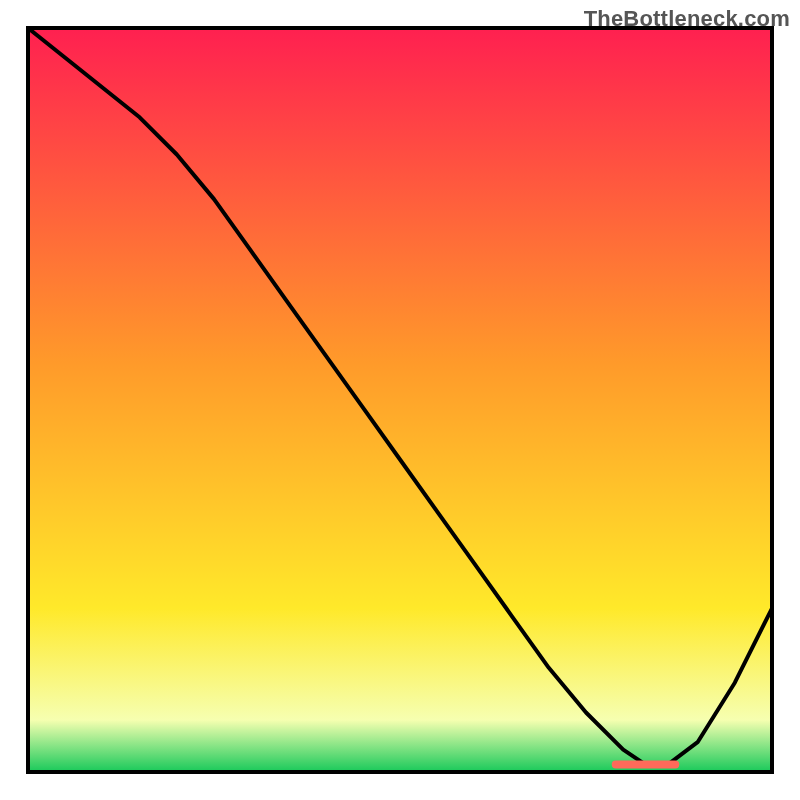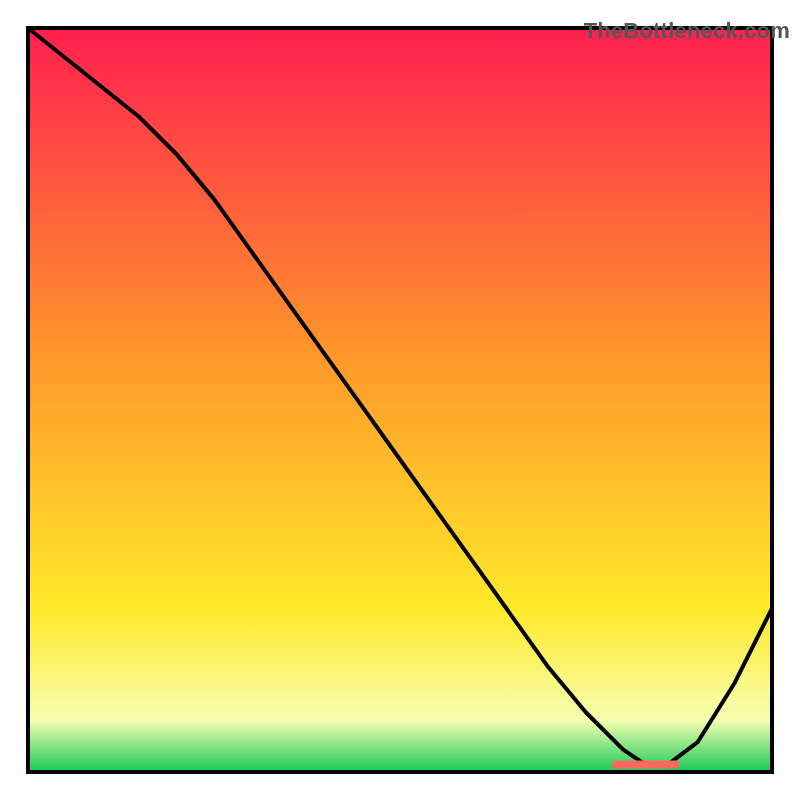--- a/index.html
+++ b/index.html
@@ -17,21 +17,20 @@
   }
   .watermark {
     position: absolute;
     top: 6px;
     right: 10px;
     font-size: 22px;
     font-weight: 600;
     color: #555;
     letter-spacing: 0.2px;
     user-select: none;
-    margin-top: 12px;
   }
   svg {
     display: block;
   }
 </style>
 </head>
 <body>
 
 <div class="root">
   <div class="watermark">TheBottleneck.com</div>

